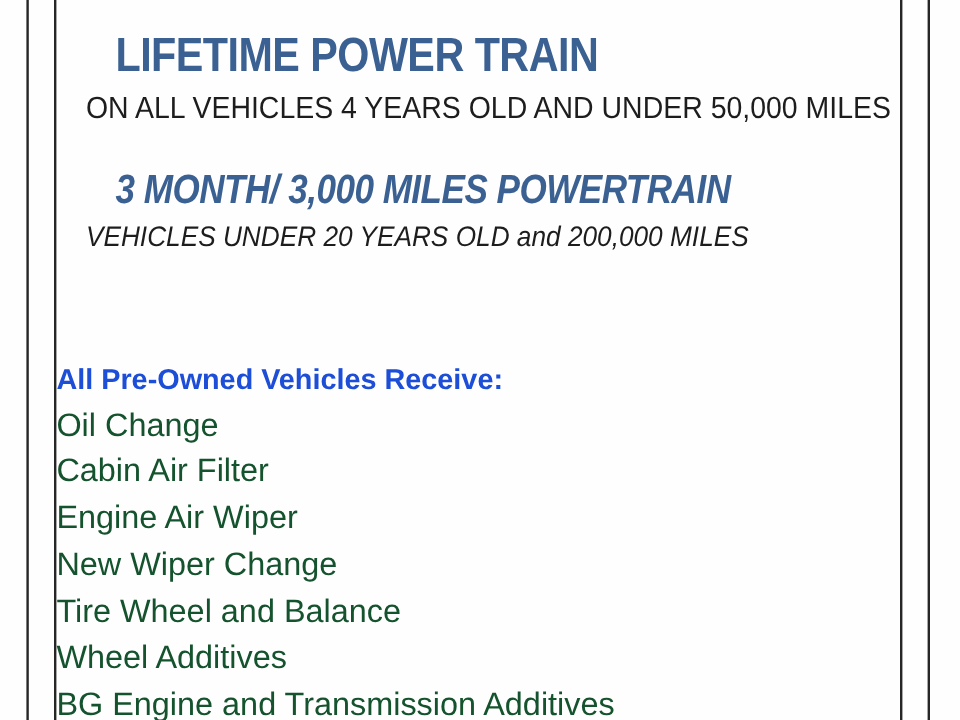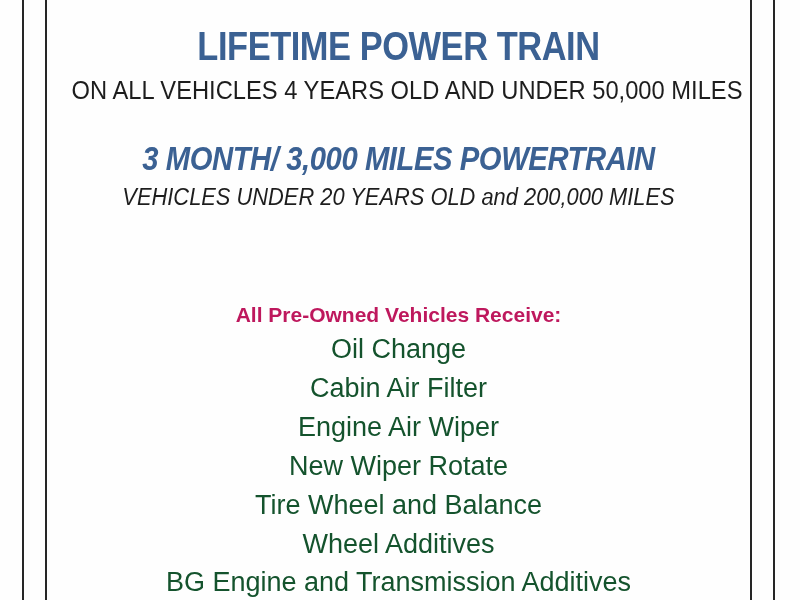--- a/index.html
+++ b/index.html
@@ -37,21 +37,20 @@
   .rule-right-outer { left: 773px; }
 
   
   .content {
     position: absolute;
     left: 47px;
     top: 0;
     width: 703px;
     height: 562px;
     box-sizing: border-box;
-    text-align: center;
   }
 
   
   .headline {
     color: #3b6193;
     font-family: "Liberation Sans", sans-serif;
     font-weight: 700;
     letter-spacing: -0.5px;
     line-height: 1.02;
     white-space: nowrap;
@@ -78,22 +77,22 @@
   .block-2 .subline  { font-size: 23.5px; margin-top: 9px; }
 
   
   .services {
     position: absolute;
     left: 0;
     right: 0;
     top: 300px;
   }
   .services-title {
-    color: #be185d;
-    font-size: 21px;
+    color: #1d4ed8;
+    font-size: 24px;
     font-weight: 700;
     line-height: 1.44;
     white-space: nowrap;
   }
   .service-item {
     color: #14532d;
     font-size: 27px;
     font-weight: 400;
     line-height: 1.44;
     white-space: nowrap;
@@ -119,20 +118,20 @@
     <div class="block-2">
       <div class="headline">3 MONTH/ 3,000 MILES POWERTRAIN</div>
       <div class="subline">VEHICLES UNDER 20 YEARS OLD and 200,000 MILES</div>
     </div>
 
     <div class="services">
       <div class="services-title">All Pre-Owned Vehicles Receive:</div>
       <div class="service-item">Oil Change</div>
       <div class="service-item">Cabin Air Filter</div>
       <div class="service-item">Engine Air Wiper</div>
-      <div class="service-item">New Wiper Rotate</div>
+      <div class="service-item">New Wiper Change</div>
       <div class="service-item">Tire Wheel and Balance</div>
       <div class="service-item">Wheel Additives</div>
       <div class="service-item">BG Engine and Transmission Additives</div>
     </div>
 
   </div>
 </div>
 
 </body></html>

